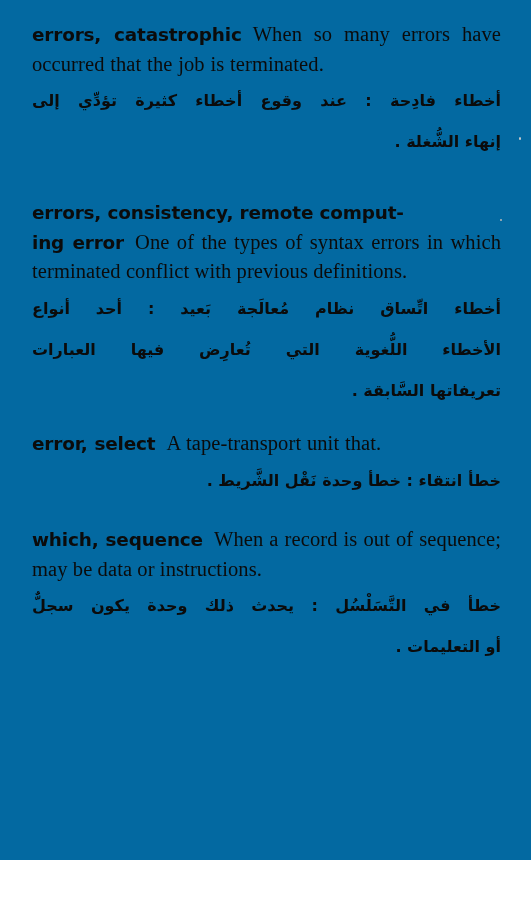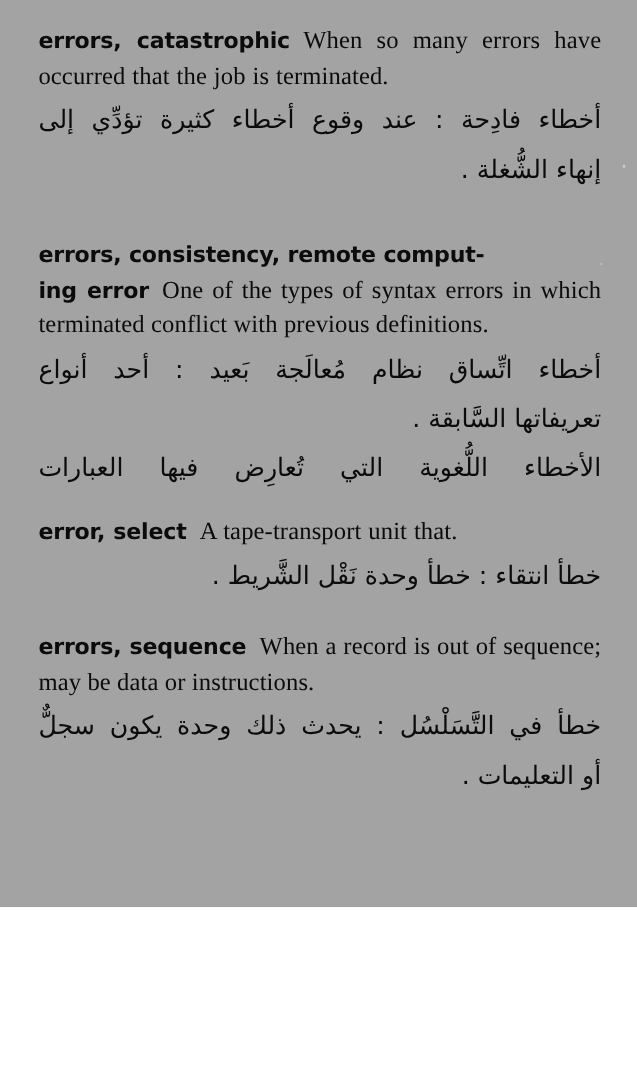--- a/index.html
+++ b/index.html
@@ -5,22 +5,22 @@
 <style>
   html, body {
     margin: 0;
     padding: 0;
     background: #ffffff;
   }
 
   .page {
     position: relative;
     width: 531px;
-    height: 756px;
-    background: #a3a3a3;
+    height: 860px;
+    background: #0369a1;
     overflow: hidden;
     font-family: "Liberation Serif", "DejaVu Serif", serif;
     color: #0b0b0b;
     -webkit-font-smoothing: antialiased;
   }
 
   .page-inner {
     position: absolute;
     left: 32px;
     top: 20px;
@@ -60,24 +60,24 @@
     display: inline-block;
     width: 11px;
   }
 
   .entry-ar {
     direction: rtl;
     text-align: justify;
     text-align-last: left;
     unicode-bidi: embed;
     font-family: "DejaVu Sans", "Liberation Sans", sans-serif;
-    font-size: 21px;
+    font-size: 16px;
     line-height: 41px;
     margin: 2px 0 0 0;
-    font-weight: 400;
+    font-weight: 700;
     color: #0b0b0b;
   }
 
   .entry-ar .ar-line {
     display: block;
     white-space: nowrap;
   }
 
   
   .ar-line.justify-full {
@@ -120,38 +120,38 @@
         <span class="ar-line right">إنهاء الشُّغلة .</span>
       </div>
     </div>
 
     <div class="gap-lg"></div>
 
     <div class="entry">
       <p class="entry-en tight"><span class="headword">errors, consistency, remote comput-</span><br><span class="headword">ing error</span><span class="headword-sp"></span><span>One of the types of syntax errors in which terminated conflict with previous definitions.</span></p>
       <div class="entry-ar">
         <span class="ar-line justify-full">أخطاء اتِّساق نظام مُعالَجة بَعيد : أحد أنواع</span>
+        <span class="ar-line justify-full">الأخطاء اللُّغوية التي تُعارِض فيها العبارات</span>
         <span class="ar-line right">تعريفاتها السَّابقة .</span>
-        <span class="ar-line justify-full">الأخطاء اللُّغوية التي تُعارِض فيها العبارات</span>
       </div>
     </div>
 
     <div class="gap-sm"></div>
 
     <div class="entry">
       <p class="entry-en"><span class="headword">error, select</span><span class="headword-sp"></span><span>A tape-transport unit that.</span></p>
       <div class="entry-ar">
         <span class="ar-line right">خطأ انتقاء : خطأ وحدة نَقْل الشَّريط .</span>
       </div>
     </div>
 
     <div class="gap-md"></div>
 
     <div class="entry">
-      <p class="entry-en tight"><span class="headword">errors, sequence</span><span class="headword-sp"></span><span>When a record is out of sequence; may be data or instructions.</span></p>
+      <p class="entry-en tight"><span class="headword">which, sequence</span><span class="headword-sp"></span><span>When a record is out of sequence; may be data or instructions.</span></p>
       <div class="entry-ar">
         <span class="ar-line justify-full">خطأ في التَّسَلْسُل : يحدث ذلك وحدة يكون سجلٌّ</span>
         <span class="ar-line right">أو التعليمات .</span>
       </div>
     </div>
 
   </div>
 
   <span class="speck s1"></span>
   <span class="speck s2"></span>

